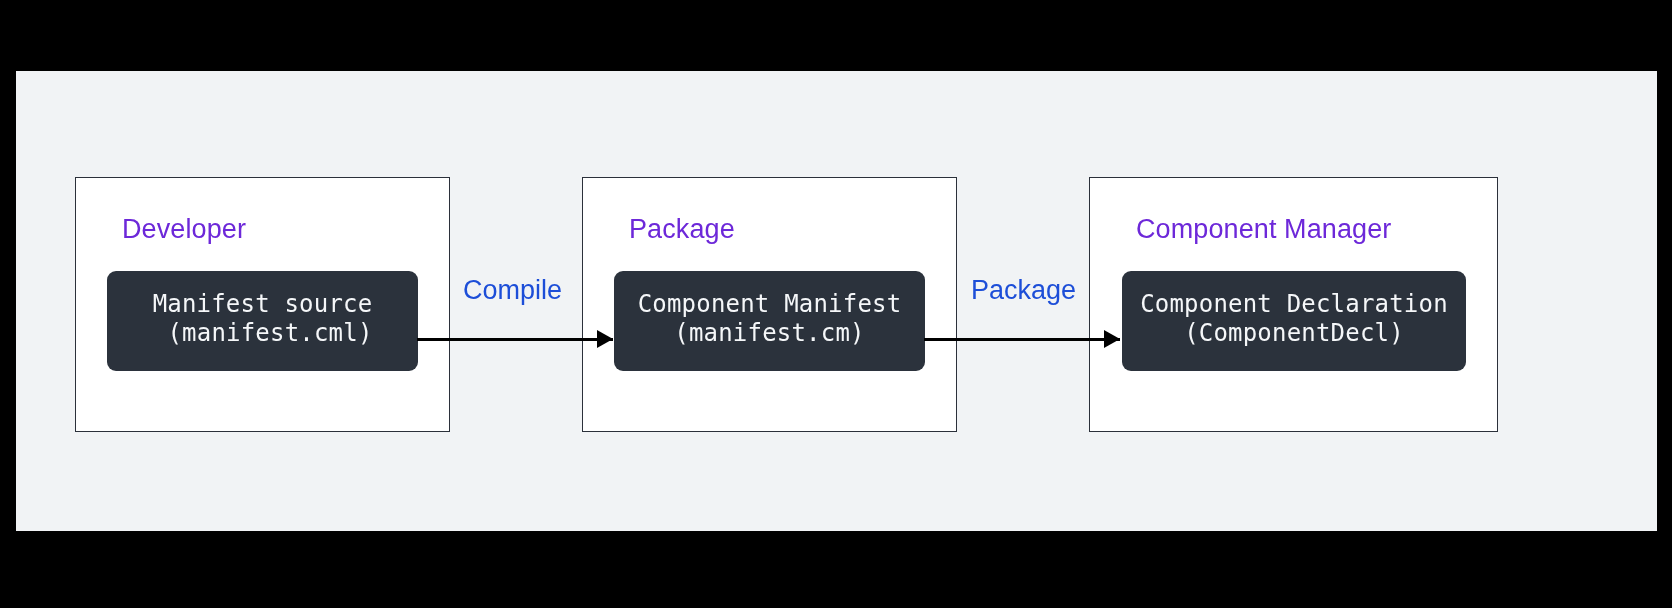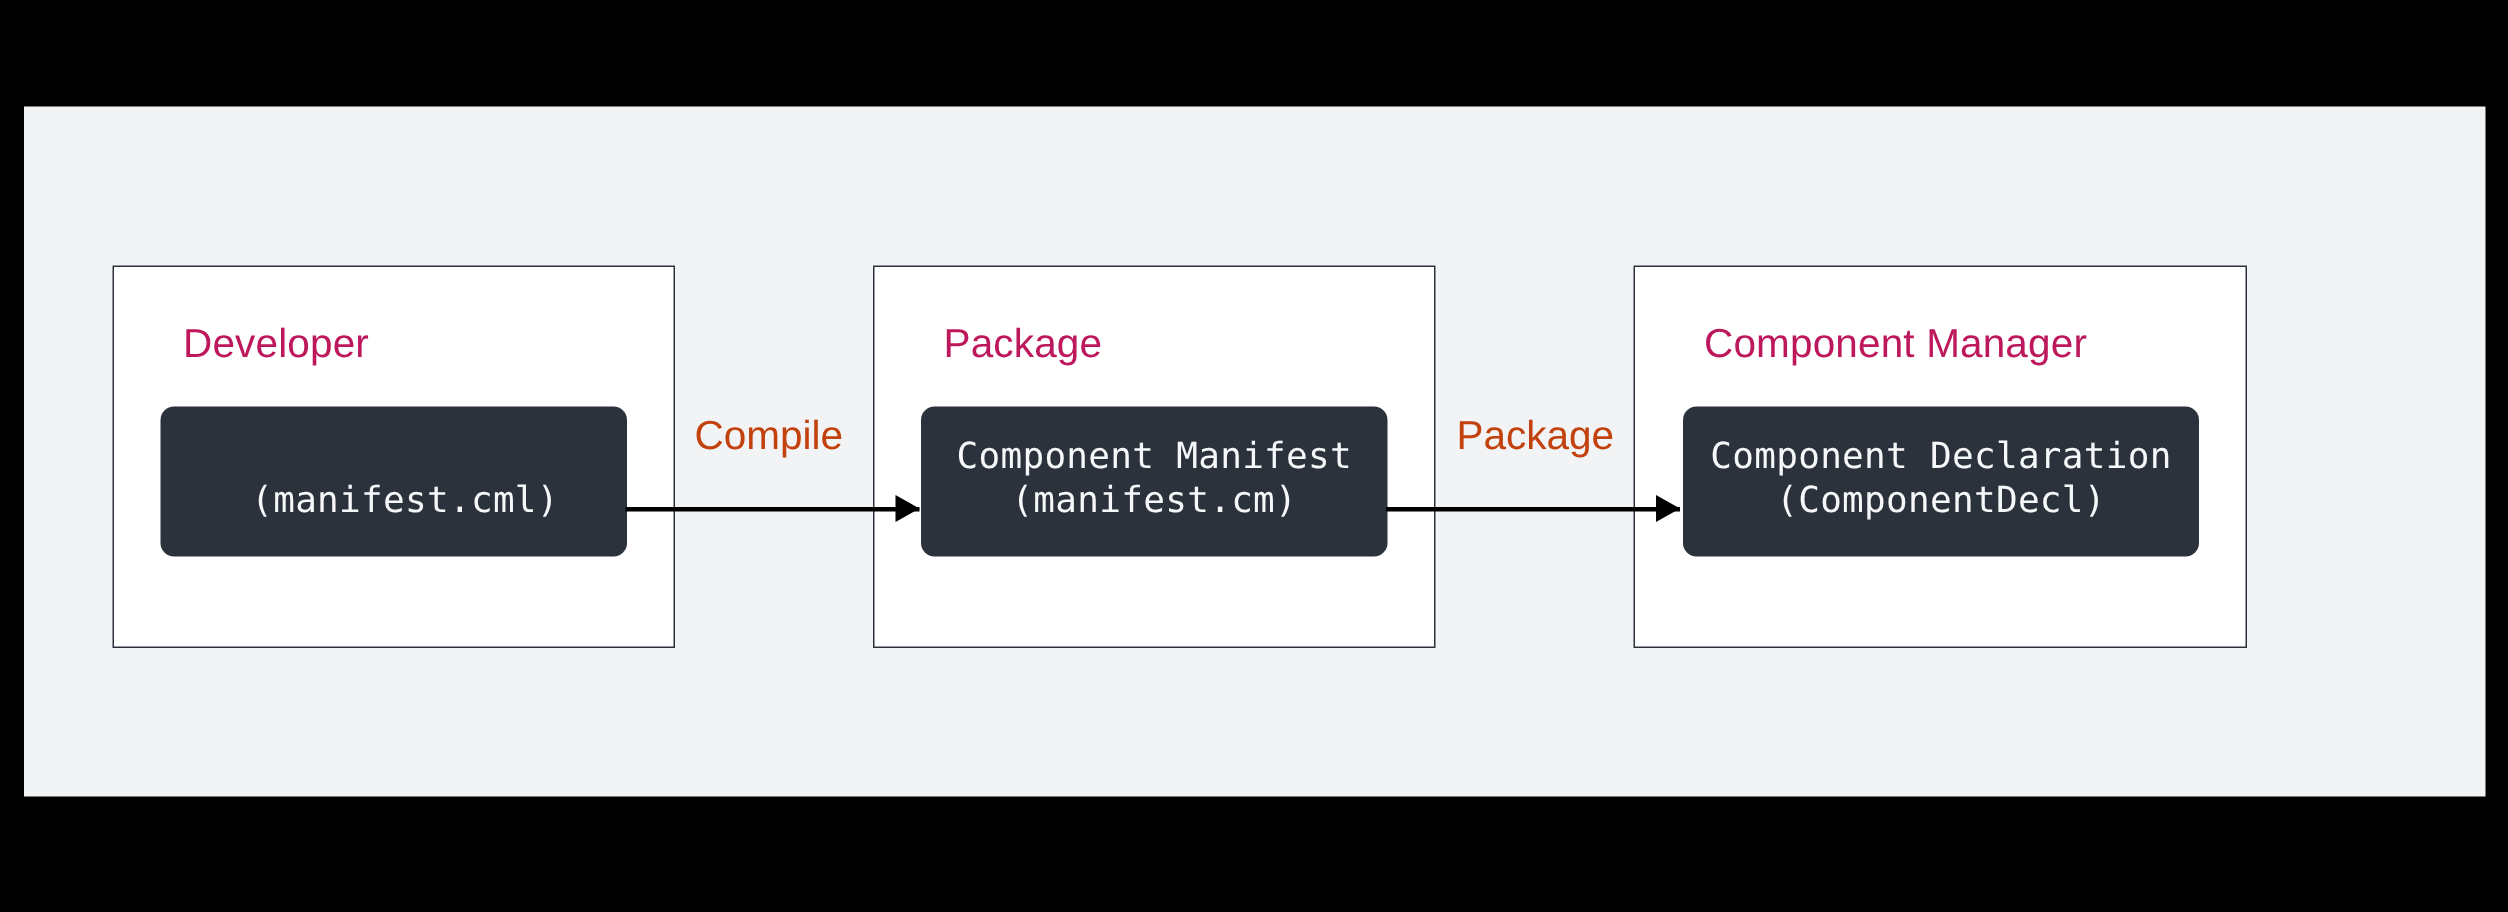--- a/index.html
+++ b/index.html
@@ -37,21 +37,21 @@
     background: #ffffff;
     border: 1.6px solid #2b303a;
     box-sizing: border-box;
   }
   .group-label {
     position: absolute;
     left: 46px;
     top: 36px;
     font-size: 27px;
     font-weight: 400;
-    color: #be185d;
+    color: #6d28d9;
     letter-spacing: 0.1px;
     white-space: nowrap;
   }
 
   
   .node {
     position: absolute;
     background: #2b323c;
     border-radius: 9px;
     display: flex;
@@ -79,35 +79,36 @@
     position: absolute;
     width: 0;
     height: 0;
     border-top: 9px solid transparent;
     border-bottom: 9px solid transparent;
     border-left: 16px solid #000000;
   }
   .arrow-label {
     position: absolute;
     font-size: 27px;
-    color: #c2410c;
+    color: #1d4ed8;
     white-space: nowrap;
     background: transparent;
   }
 </style>
 </head>
 <body>
 
 <div id="canvas">
 
   <div id="panel">
 
     <div class="group" style="left:59px; top:106px; width:375px; height:255px;">
       <div class="group-label">Developer</div>
       <div class="node" style="left:31px; top:93px; width:311px; height:100px;">
+        <div class="node-text" style="position:absolute; top:19px; left:0; right:0;">Manifest source</div>
         <div class="node-text" style="position:absolute; top:48px; left:0; right:0;margin-left:15px;">(manifest.cml)</div>
       </div>
     </div>
 
     <div class="group" style="left:566px; top:106px; width:375px; height:255px;">
       <div class="group-label">Package</div>
       <div class="node" style="left:31px; top:93px; width:311px; height:100px;">
         <div class="node-text" style="position:absolute; top:19px; left:0; right:0;">Component Manifest</div>
         <div class="node-text" style="position:absolute; top:48px; left:0; right:0;">(manifest.cm)</div>
       </div>

